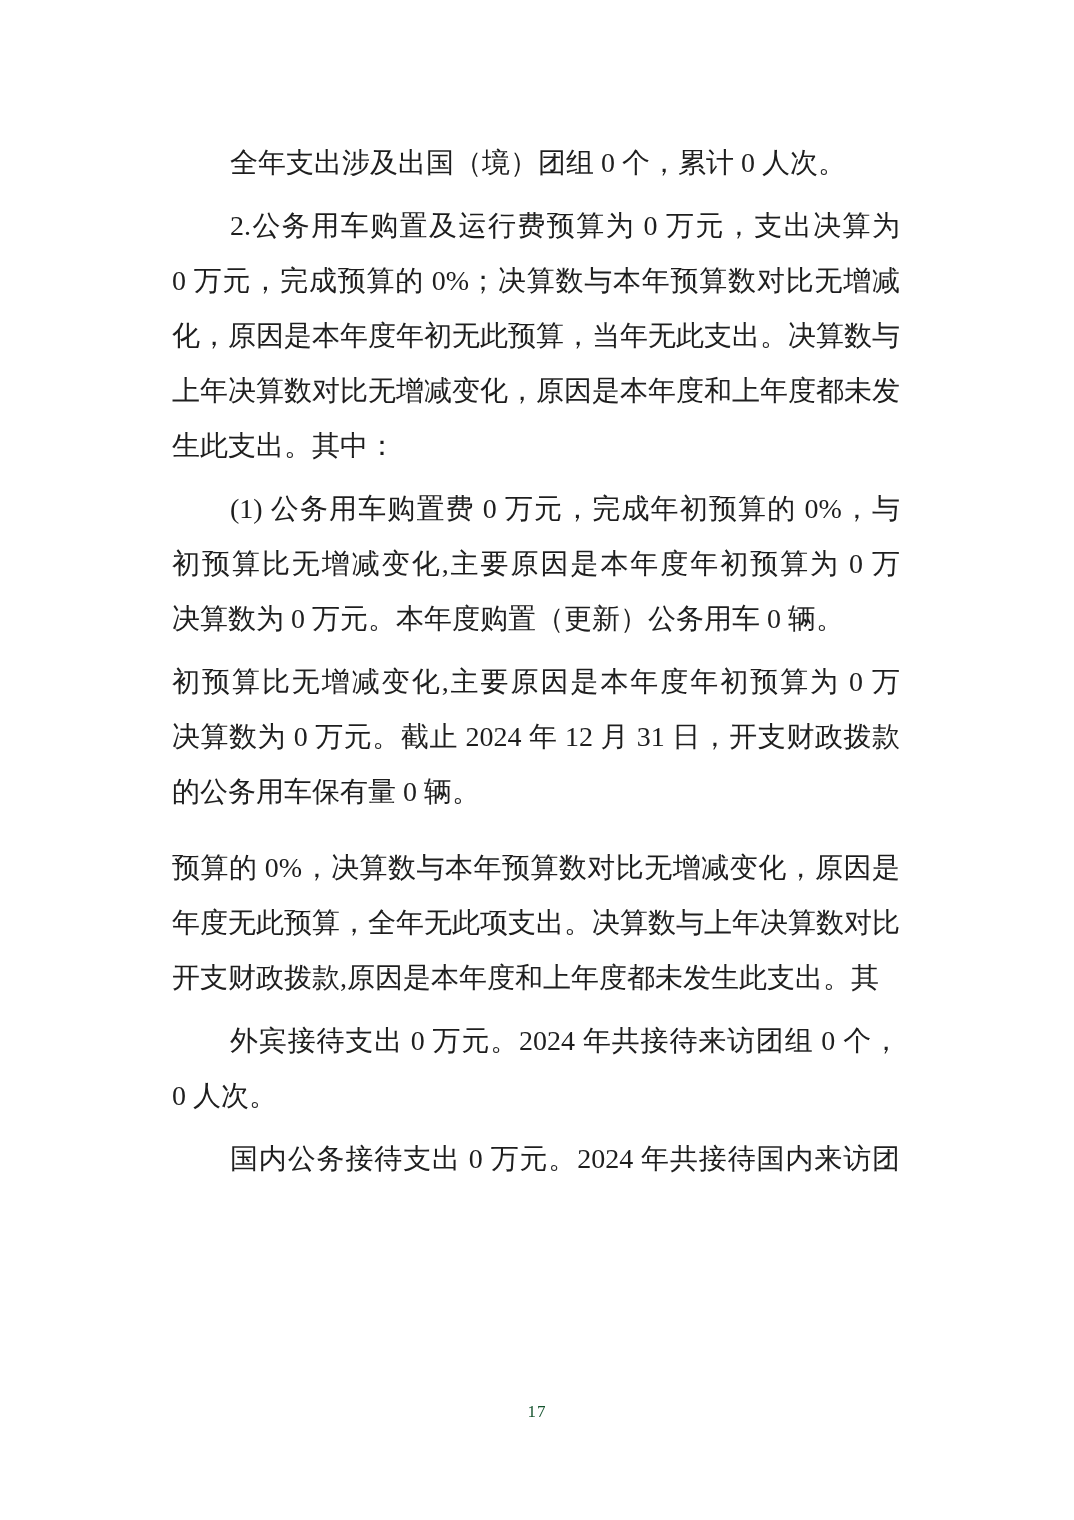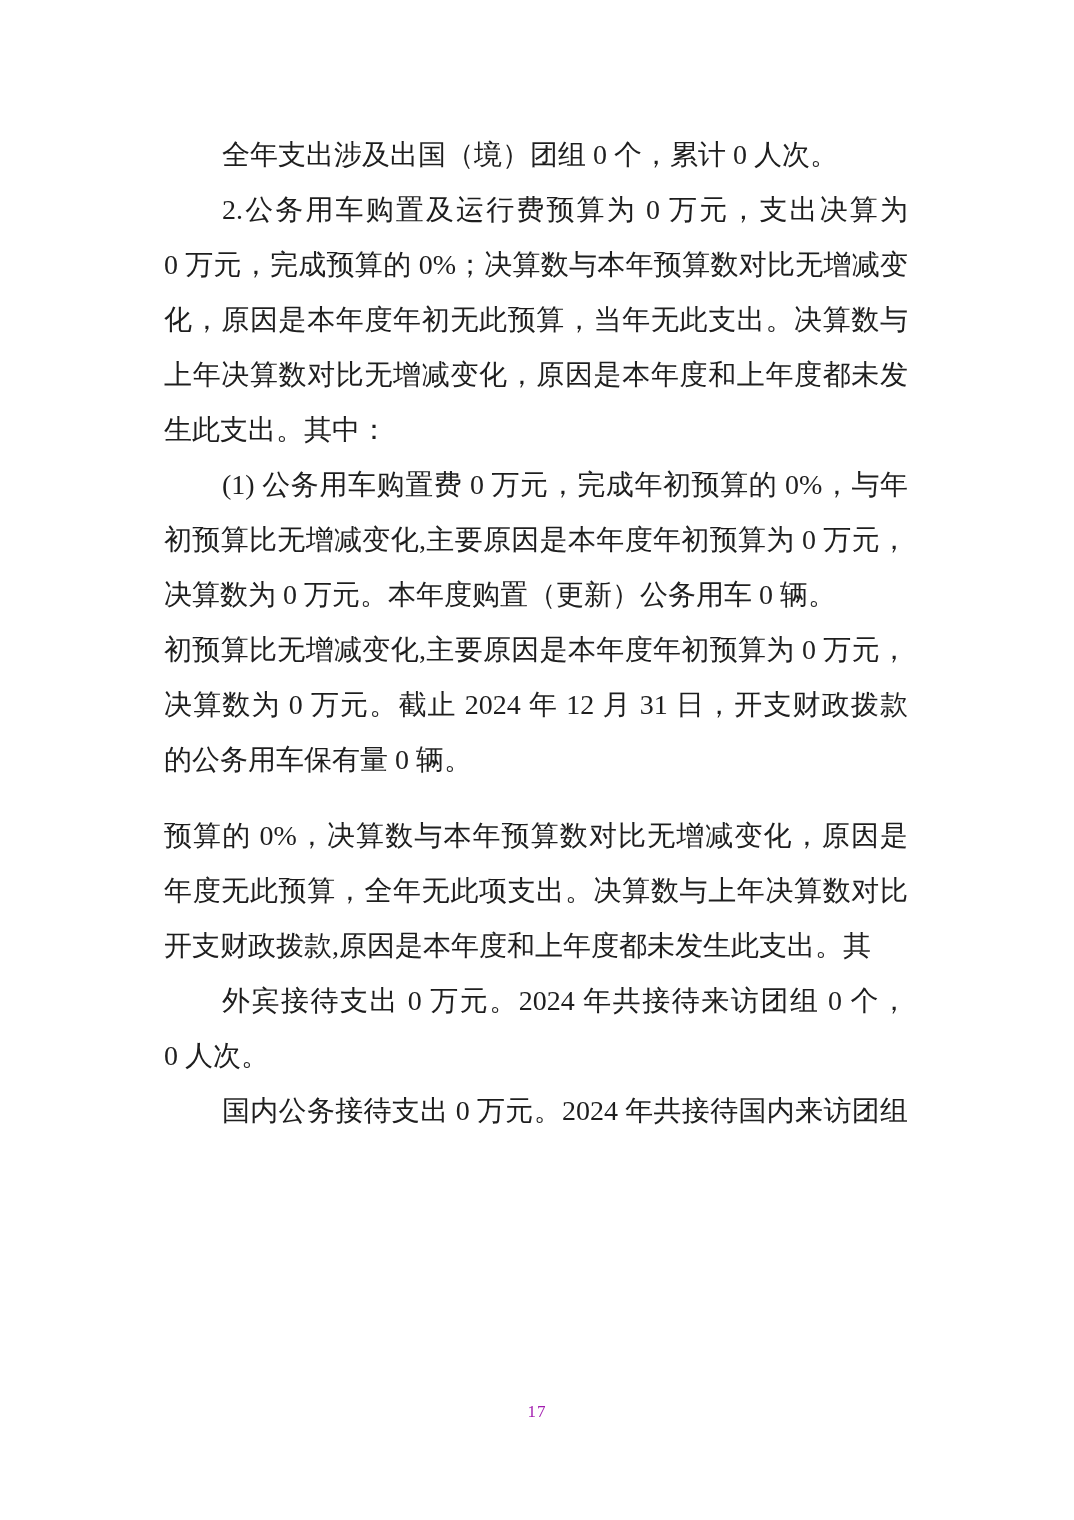--- a/index.html
+++ b/index.html
@@ -16,21 +16,21 @@
     font-family: "Liberation Serif", "DejaVu Serif", serif;
     color: #1e1e1e;
   }
   .body-text {
     position: absolute;
     left: 164px;
     top: 127px;
     width: 744px;
   }
   .para {
-    margin: 0;
+    margin: 8px;
     padding: 0;
   }
   .para.gap {
     margin-top: 21px;
   }
   .line {
     margin: 0;
     padding: 0;
     font-size: 28px;
     line-height: 55px;
@@ -50,21 +50,21 @@
   .page-footer {
     position: absolute;
     left: 0;
     top: 1400px;
     width: 100%;
     text-align: center;
   }
   .page-num {
     font-size: 17px;
     line-height: 24px;
-    color: #a21caf;
+    color: #14532d;
     letter-spacing: 1px;
   }
 </style>
 </head>
 <body>
 
 <div class="page">
   <main class="body-text">
 
     <div class="para">

